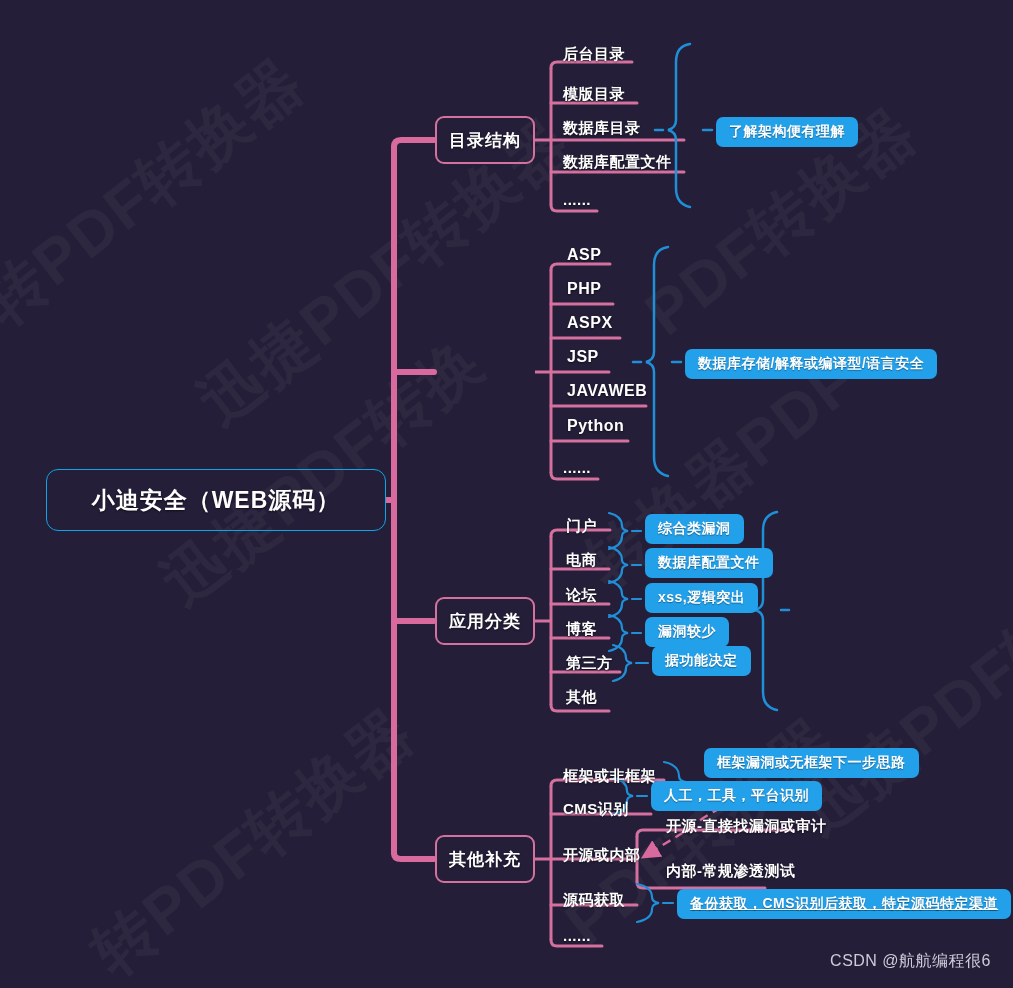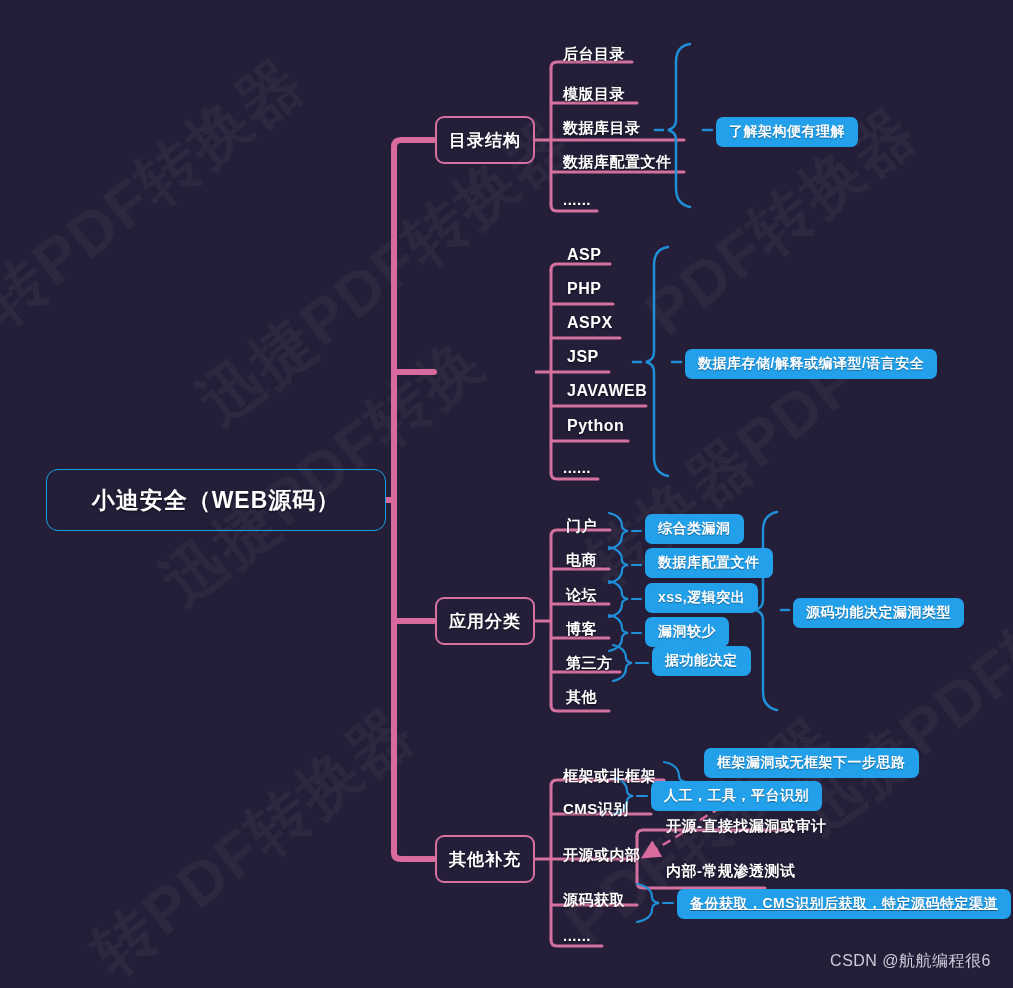--- a/index.html
+++ b/index.html
@@ -240,21 +240,20 @@
   <div class="leaf" style="left:566px; top:551px;">电商</div>
   <div class="leaf" style="left:566px; top:586px;">论坛</div>
   <div class="leaf" style="left:566px; top:620px;">博客</div>
   <div class="leaf" style="left:566px; top:654px;">第三方</div>
   <div class="leaf" style="left:566px; top:688px;">其他</div>
   <div class="badge" style="left:645px; top:514px;">综合类漏洞</div>
   <div class="badge" style="left:645px; top:548px;">数据库配置文件</div>
   <div class="badge" style="left:645px; top:583px;">xss,逻辑突出</div>
   <div class="badge" style="left:645px; top:617px;">漏洞较少</div>
   <div class="badge" style="left:652px; top:646px;">据功能决定</div>
-  <div class="badge" style="left:793px; top:598px;">源码功能决定漏洞类型</div>
 
   <div class="branch-node" style="left:435px; top:835px;">
     <span>其他补充</span>
   </div>
   <div class="leaf" style="left:563px; top:767px;">框架或非框架</div>
   <div class="leaf" style="left:563px; top:800px;">CMS识别</div>
   <div class="leaf" style="left:563px; top:846px;">开源或内部</div>
   <div class="leaf" style="left:563px; top:891px;">源码获取</div>
   <div class="leaf" style="left:563px; top:927px;">......</div>
   <div class="leaf" style="left:666px; top:817px;">开源-直接找漏洞或审计</div>

